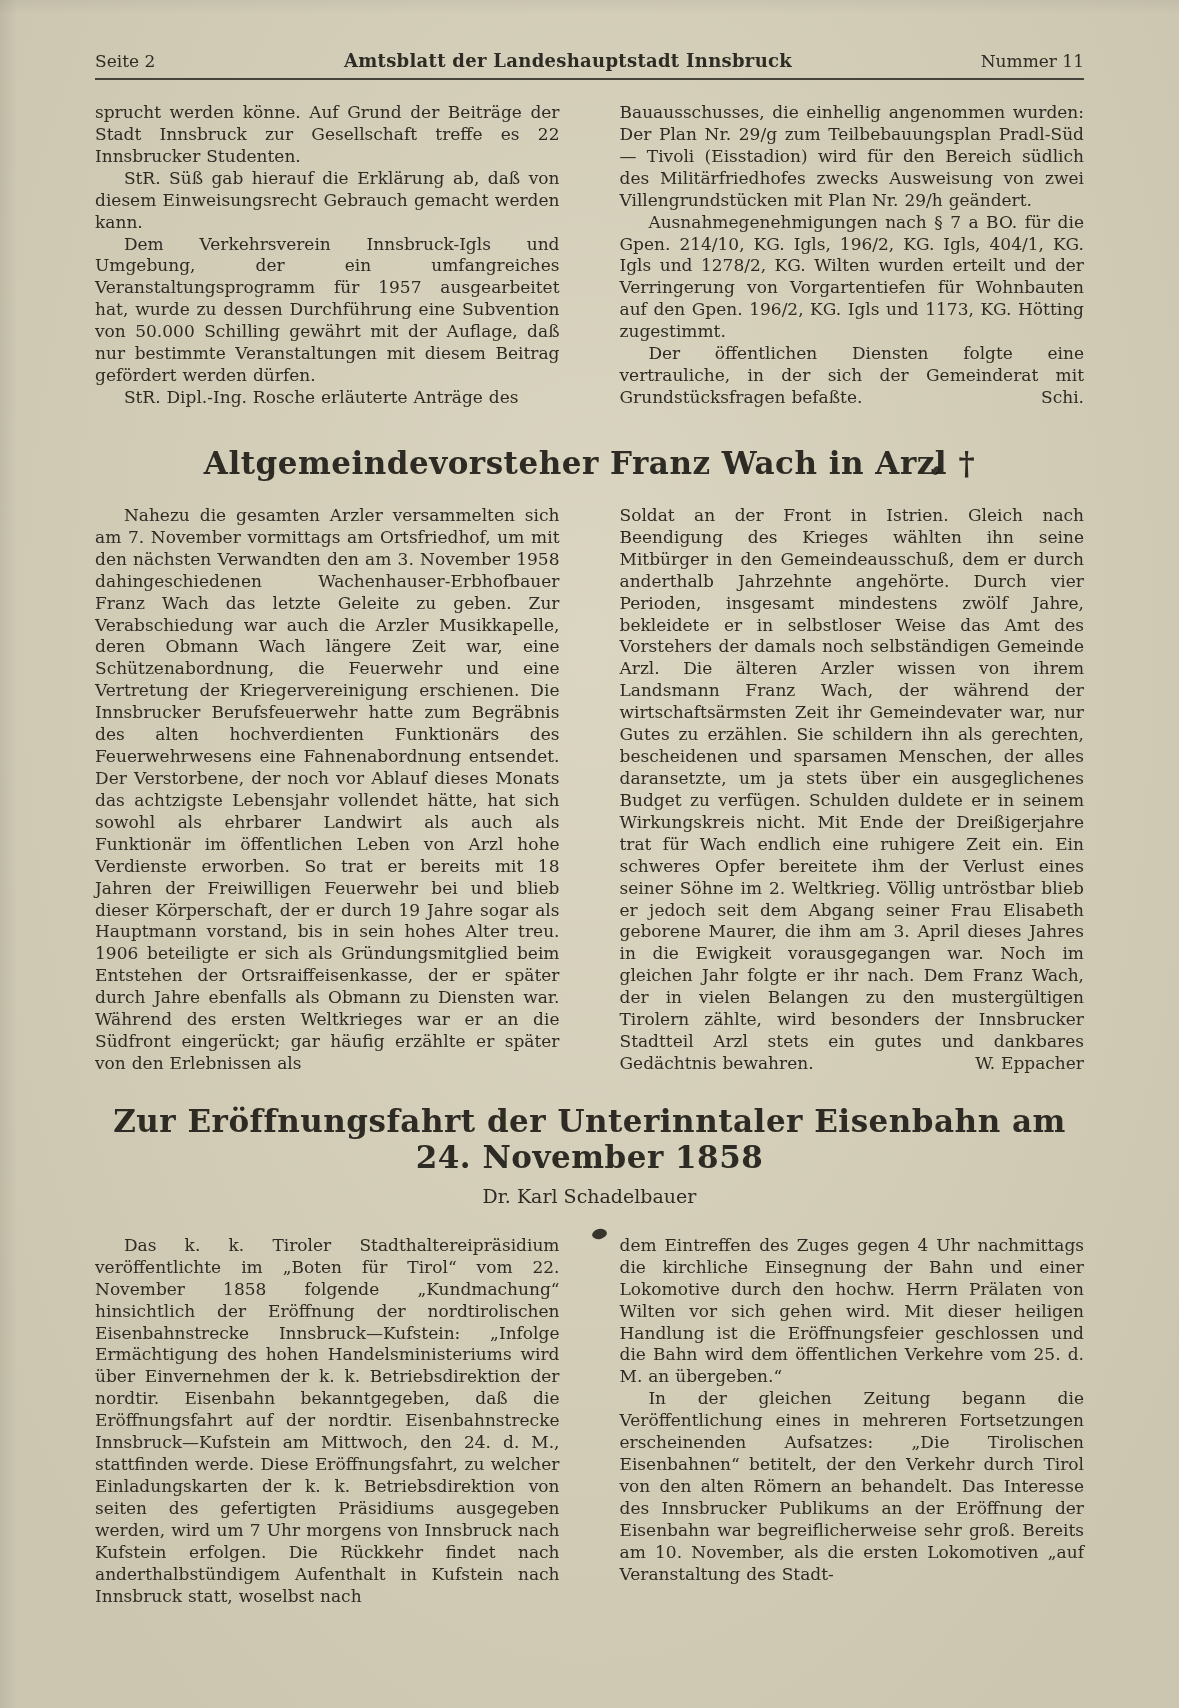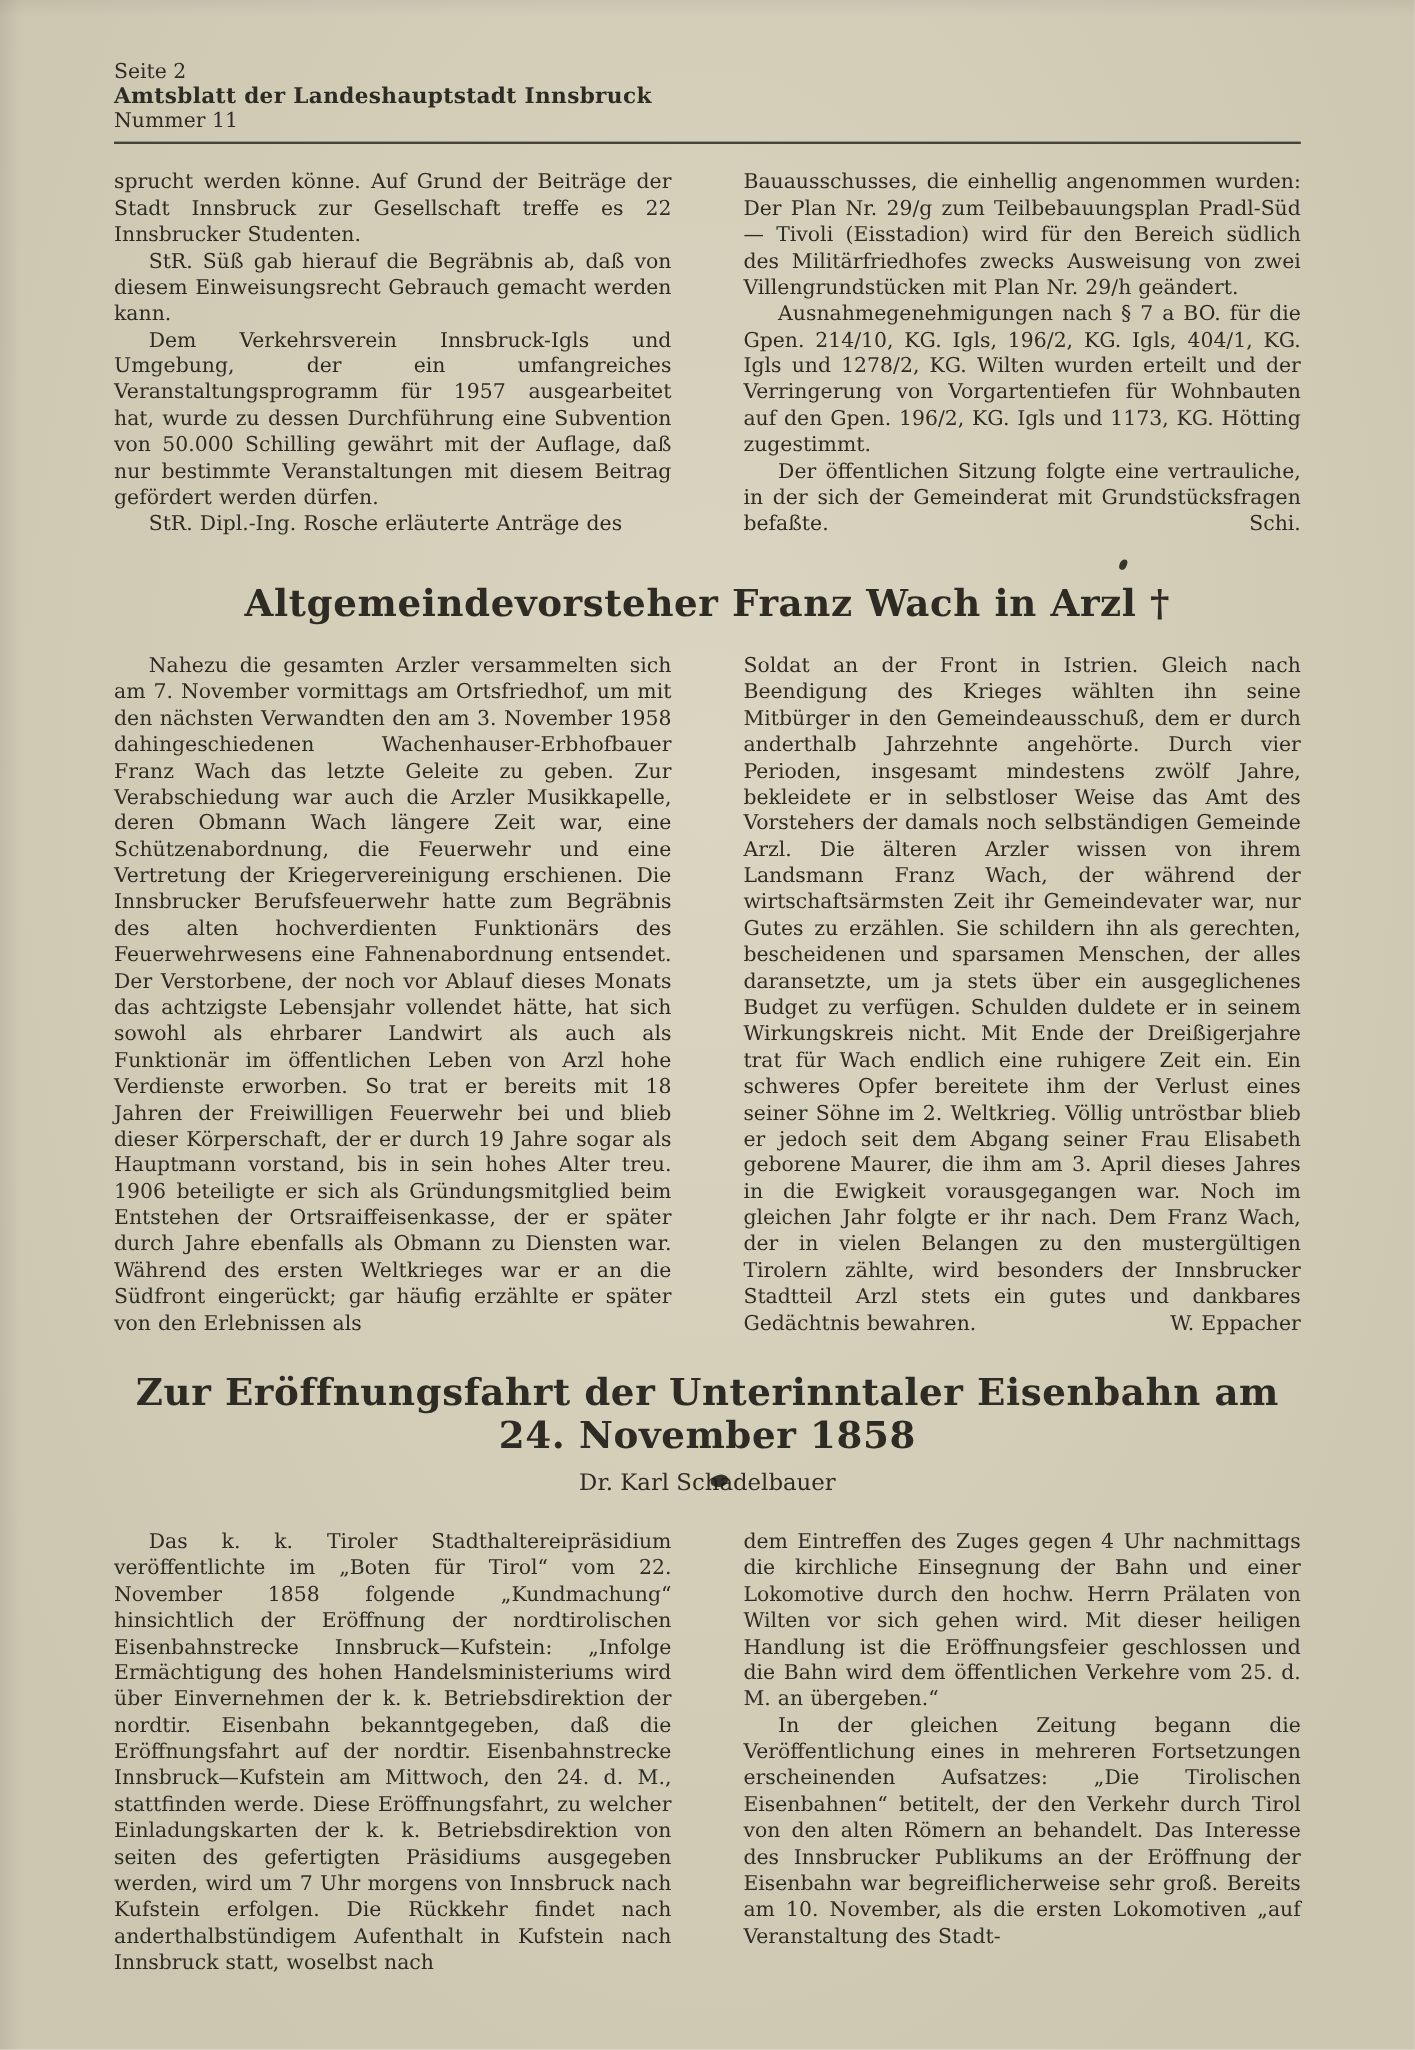--- a/index.html
+++ b/index.html
@@ -15,21 +15,20 @@
       #d7d1ba;
     font-family: "DejaVu Serif", "Liberation Serif", serif;
     color: #2d2b23;
   }
   .content { padding: 50px 95px 0 95px; }
   .masthead {
     display: flex;
     justify-content: space-between;
     align-items: baseline;
     font-size: 17px;
-    flex-direction: column;
   }
   .masthead .mast-center { font-weight: bold; font-size: 18px; letter-spacing: 0.3px; }
   .mast-rule {
     border: none;
     border-top: 2.5px solid #46433a;
     margin: 7px 0 0 0;
   }
   .cols { display: flex; gap: 60px; margin-top: 22px; }
   .col { flex: 1 1 0; min-width: 0; }
   .para {
@@ -75,29 +74,29 @@
     <div class="masthead">
       <span class="mast-left">Seite 2</span>
       <span class="mast-center">Amtsblatt der Landeshauptstadt Innsbruck</span>
       <span class="mast-right">Nummer 11</span>
     </div>
     <hr class="mast-rule">
 
     <div class="cols">
       <div class="col">
         <p class="para">sprucht werden könne. Auf Grund der Beiträge der Stadt Innsbruck zur Gesellschaft treffe es 22 Innsbrucker Studenten.</p>
-        <p class="para indent">StR. Süß gab hierauf die Begräbnis ab, daß von diesem Einweisungsrecht Gebrauch gemacht werden kann.</p>
+        <p class="para indent">StR. Süß gab hierauf die Erklärung ab, daß von diesem Einweisungsrecht Gebrauch gemacht werden kann.</p>
         <p class="para indent">Dem Verkehrsverein Innsbruck-Igls und Umgebung, der ein umfangreiches Veranstaltungsprogramm für 1957 ausgearbeitet hat, wurde zu dessen Durchführung eine Subvention von 50.000 Schilling gewährt mit der Auflage, daß nur bestimmte Veranstaltungen mit diesem Beitrag gefördert werden dürfen.</p>
         <p class="para indent">StR. Dipl.-Ing. Rosche erläuterte Anträge des</p>
       </div>
       <div class="col">
         <p class="para">Bauausschusses, die einhellig angenommen wurden: Der Plan Nr. 29/g zum Teilbebauungsplan Pradl-Süd — Tivoli (Eisstadion) wird für den Bereich südlich des Militärfriedhofes zwecks Ausweisung von zwei Villengrundstücken mit Plan Nr. 29/h geändert.</p>
         <p class="para indent">Ausnahmegenehmigungen nach § 7 a BO. für die Gpen. 214/10, KG. Igls, 196/2, KG. Igls, 404/1, KG. Igls und 1278/2, KG. Wilten wurden erteilt und der Verringerung von Vorgartentiefen für Wohnbauten auf den Gpen. 196/2, KG. Igls und 1173, KG. Hötting zugestimmt.</p>
         <p class="para indent">
-          <span>Der öffentlichen Sitzung folgte eine vertrauliche, in der sich der Gemeinderat mit Grundstücksfragen befaßte.</span>
+          <span>Der öffentlichen Diensten folgte eine vertrauliche, in der sich der Gemeinderat mit Grundstücksfragen befaßte.</span>
           <span class="sig">Schi.</span>
         </p>
       </div>
     </div>
 
     <h1 class="headline">Altgemeindevorsteher Franz Wach in Arzl †</h1>
     <div class="cols">
       <div class="col">
         <p class="para indent">Nahezu die gesamten Arzler versammelten sich am 7. November vormittags am Ortsfriedhof, um mit den nächsten Verwandten den am 3. November 1958 dahingeschiedenen Wachenhauser-Erbhofbauer Franz Wach das letzte Geleite zu geben. Zur Verabschiedung war auch die Arzler Musikkapelle, deren Obmann Wach längere Zeit war, eine Schützenabordnung, die Feuerwehr und eine Vertretung der Kriegervereinigung erschienen. Die Innsbrucker Berufsfeuerwehr hatte zum Begräbnis des alten hochverdienten Funktionärs des Feuerwehrwesens eine Fahnenabordnung entsendet. Der Verstorbene, der noch vor Ablauf dieses Monats das achtzigste Lebensjahr vollendet hätte, hat sich sowohl als ehrbarer Landwirt als auch als Funktionär im öffentlichen Leben von Arzl hohe Verdienste erworben. So trat er bereits mit 18 Jahren der Freiwilligen Feuerwehr bei und blieb dieser Körperschaft, der er durch 19 Jahre sogar als Hauptmann vorstand, bis in sein hohes Alter treu. 1906 beteiligte er sich als Gründungsmitglied beim Entstehen der Ortsraiffeisenkasse, der er später durch Jahre ebenfalls als Obmann zu Diensten war. Während des ersten Weltkrieges war er an die Südfront eingerückt; gar häufig erzählte er später von den Erlebnissen als</p>
       </div>

